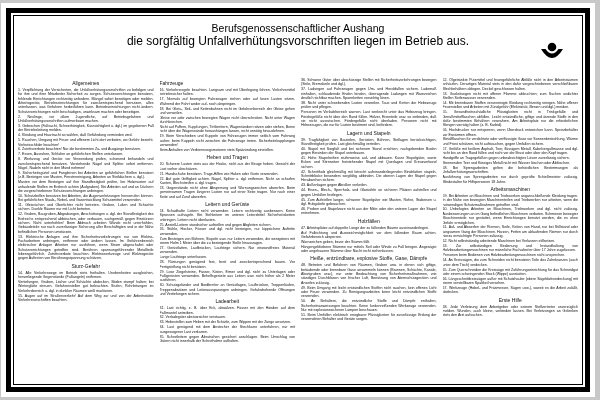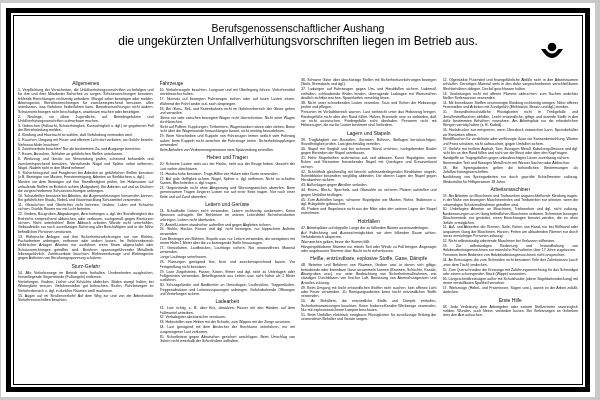--- a/index.html
+++ b/index.html
@@ -19,21 +19,21 @@
   .col p{margin:0 0 0.6px 0;}
 </style>
 </head>
 <body>
 
 <div class="sheet">
   <div class="frame">
     <div class="inner">
       <div class="hdr">
         <div class="pre">Berufsgenossenschaftlicher Aushang</div>
-        <div class="sub">die ungekürzten Unfallverhütungsvorschriften liegen im Betrieb aus.</div>
+        <div class="sub">die sorgfältig Unfallverhütungsvorschriften liegen im Betrieb aus.</div>
       </div>
       <svg class="logo" viewBox="0 0 24 22">
         <circle cx="12" cy="6" r="4.3" fill="#000"></circle>
         <path d="M1 8 Q12 26 23 8 L18.5 8 Q12 17 5.5 8 Z" fill="#000"></path>
       </svg>
       <div class="cols">
         <div class="col">
             <h3>Allgemeines</h3>
             <p>1. Verpflichtung der Versicherten, die Unfallverhütungsvorschriften zu befolgen und für ihre und ihrer Mitarbeiter Sicherheit zu sorgen. Schutzvorrichtungen benutzen, fehlende Einrichtungen rechtzeitig anfordern. Mängel sofort beseitigen oder melden. Arbeitsgeräte, Betriebseinrichtungen für zweckentsprechend benutzen, alles unterlassen, was Gefahren herbeiführen kann. Betriebseinrichtungen nicht ändern. Schutzvorrichtungen nicht beschädigen, unwirksam machen oder beseitigen.</p>
             <p>2. Neulinge, vor allem Jugendliche, auf Betriebsgefahren und Unfallverhütungsvorschriften aufmerksam machen.</p>

